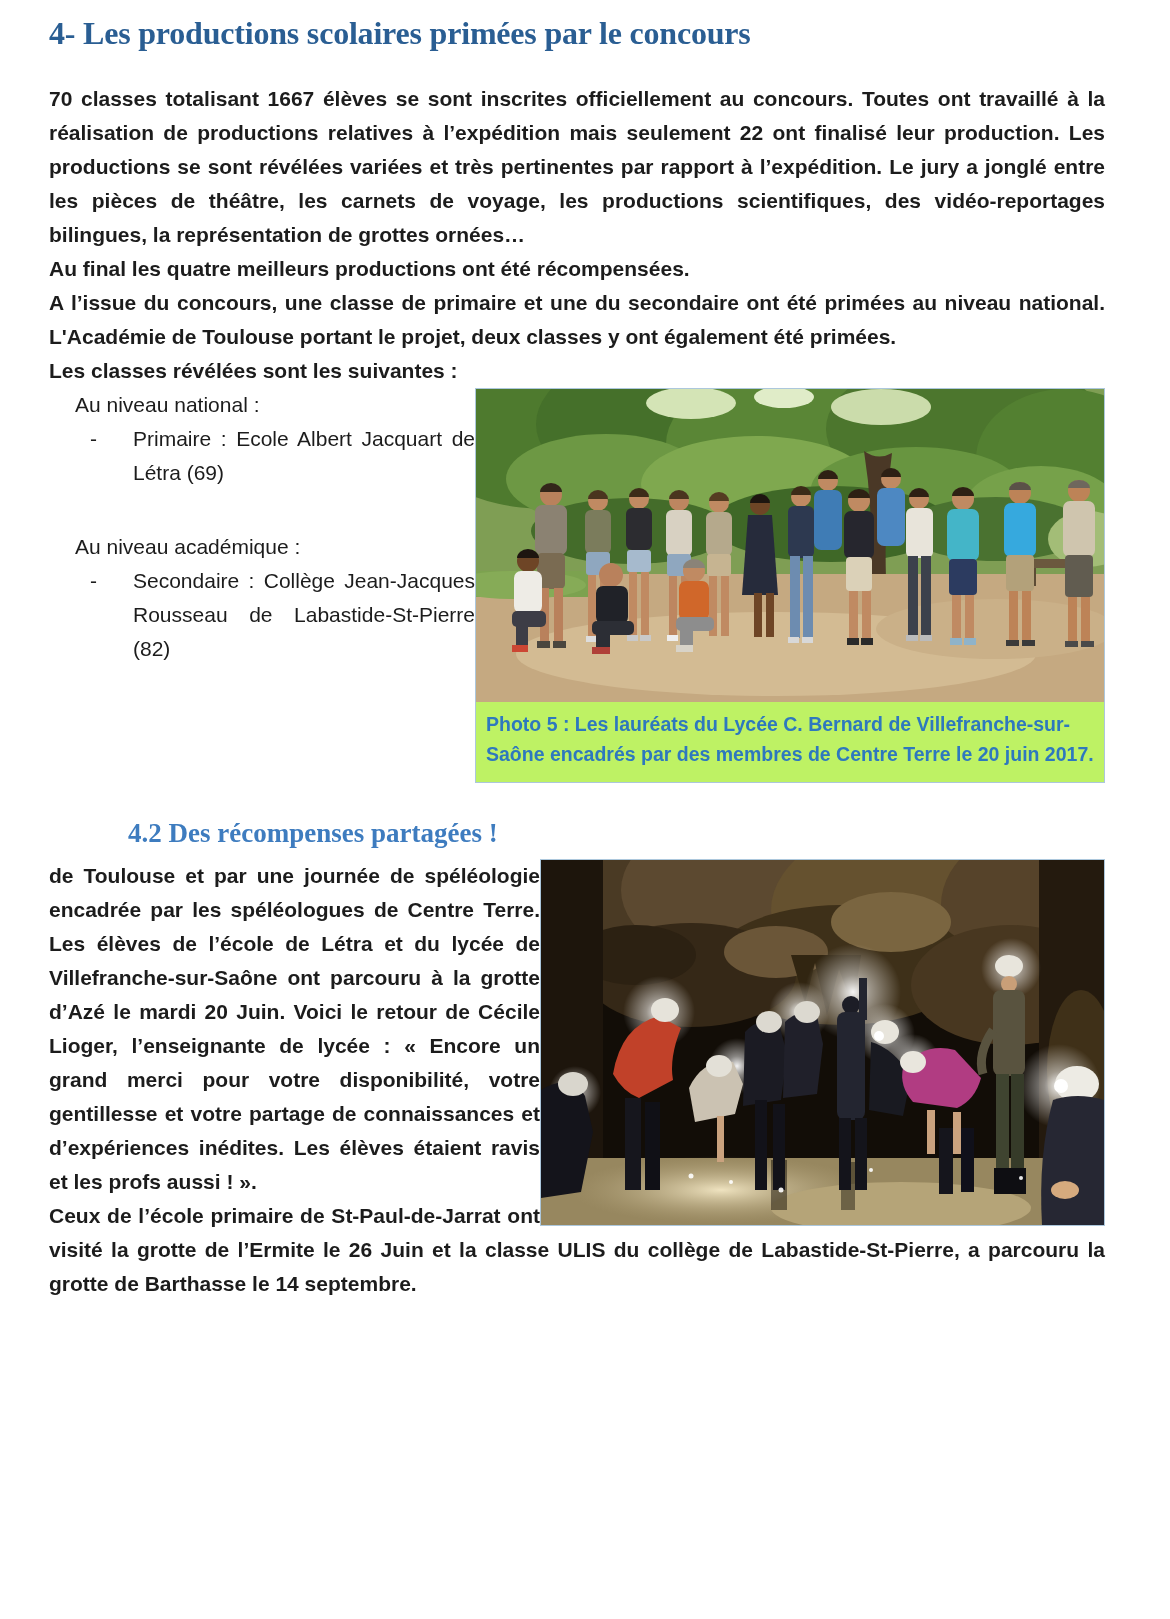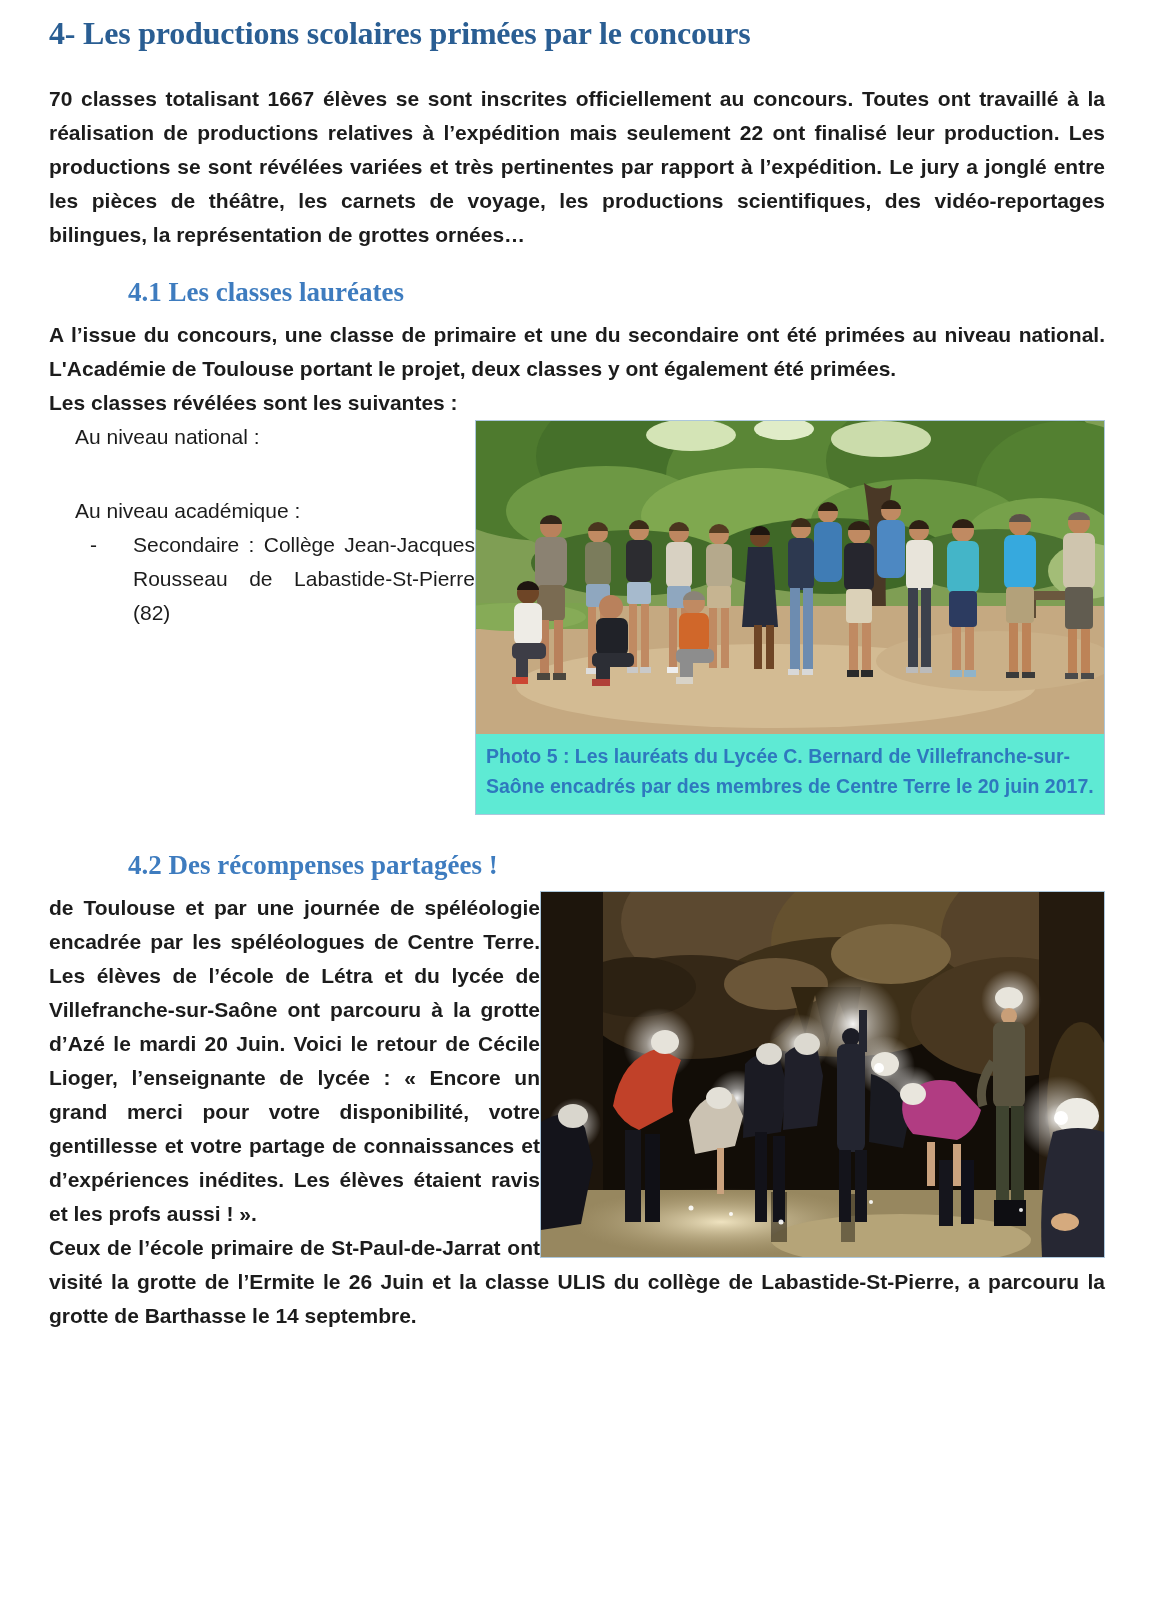--- a/index.html
+++ b/index.html
@@ -15,40 +15,40 @@
 
   p{margin:0;font-size:21px;line-height:34px;font-weight:bold;}
   .just{text-align:justify;}
 
   .sublabel{font-size:21px;line-height:34px;margin-left:26px;}
   .gap-top{margin-top:40px;}
   ul.dash{list-style:none;margin:0;padding:0 0 0 84px;}
   ul.dash li{font-size:21px;line-height:34px;text-align:justify;position:relative;}
   ul.dash li::before{content:"-";position:absolute;left:-43px;top:0;}
 
-  figure.fig{float:right;background:#5eead4;border:1px solid #ACC7DC;box-sizing:border-box;margin:0;}
+  figure.fig{float:right;background:#bef264;border:1px solid #ACC7DC;box-sizing:border-box;margin:0;}
   .fig5{width:630px;margin:6px -18px 14px 26px;}
   .fig6{width:565px;margin:6px -60px 12px 26px;}
   .ph{display:block;width:100%;}
   .ph5{height:313px;}
   .ph6{height:365px;}
   figcaption.cap{font-weight:bold;color:#2E78BE;font-size:19.5px;line-height:30px;
        padding:7px 10px 13px 10px;}
   .listwrap::after,.s42wrap::after{content:"";display:block;clear:both;}
 </style>
 </head>
 <body>
 
 <div class="page">
 
   <h1 class="doc-title">4- Les productions scolaires primées par le concours</h1>
 
   <p class="just">70 classes totalisant 1667 élèves se sont inscrites officiellement au concours. Toutes ont travaillé à la réalisation de productions relatives à l’expédition mais seulement 22 ont finalisé leur production. Les productions se sont révélées variées et très pertinentes par rapport à l’expédition. Le jury a jonglé entre les pièces de théâtre, les carnets de voyage, les productions scientifiques, des vidéo-reportages bilingues, la représentation de grottes ornées…</p>
-
-  <h2 class="doc-sub">4.1 Les classes lauréates</h2>
+  <p>Au final les quatre meilleurs productions ont été récompensées.</p>
+
   <p class="just">A l’issue du concours, une classe de primaire et une du secondaire ont été primées au niveau national. L'Académie de Toulouse portant le projet, deux classes y ont également été primées.</p>
   <p>Les classes révélées sont les suivantes :</p>
 
   <div class="listwrap">
 
     <figure class="fig fig5">
       <svg class="ph ph5" viewBox="0 0 628 313" preserveAspectRatio="none" role="img">
         <rect width="628" height="313" fill="#7f9e54"></rect>
         <g>
           <ellipse cx="70" cy="45" rx="130" ry="75" fill="#4e7a2e"></ellipse>
@@ -231,20 +231,21 @@
               <rect x="204" y="240" width="13" height="18" fill="#8d8d8d"></rect>
               <rect x="200" y="256" width="17" height="7" fill="#d8d3c8"></rect>
             </g>
         </g>
       </svg>
       <figcaption class="cap">Photo 5 : Les lauréats du Lycée C. Bernard de Villefranche-sur-Saône encadrés par des membres de Centre Terre le 20 juin 2017.</figcaption>
     </figure>
 
     <div class="sublabel">Au niveau national :</div>
     <ul class="dash">
+      <li>Primaire : Ecole Albert Jacquart de Létra (69)</li>
     </ul>
 
     <div class="sublabel gap-top">Au niveau académique :</div>
     <ul class="dash">
       <li>Secondaire : Collège Jean-Jacques Rousseau de Labastide-St-Pierre (82)</li>
     </ul>
   </div>
 
   <h2 class="doc-sub clear">4.2 Des récompenses partagées !</h2>
 

